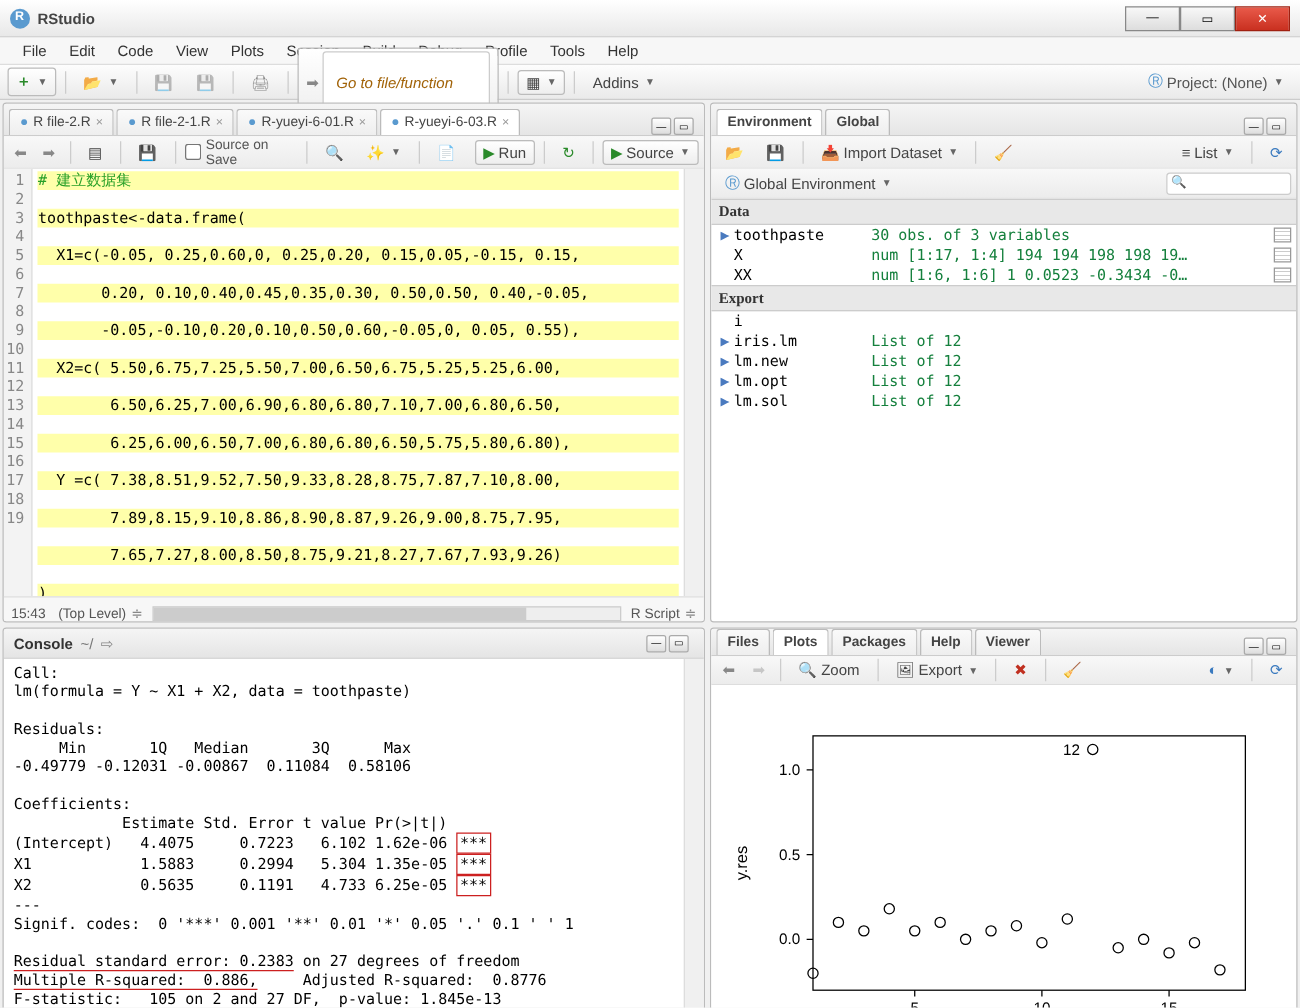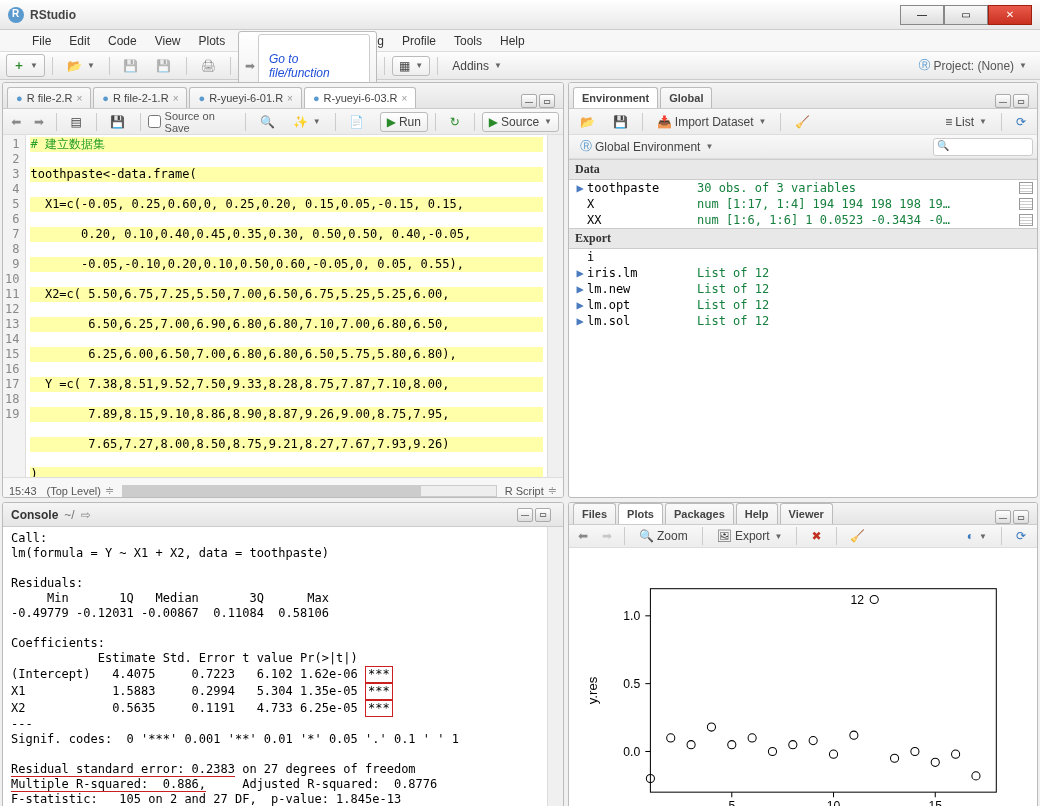--- a/index.html
+++ b/index.html
@@ -8,29 +8,29 @@
 
 .titlebar { height: 30px; background: linear-gradient(#fff, #e8e8e8); border-bottom: 1px solid #ccc; display: flex; align-items: center; padding: 0 8px; }
 .titlebar .appicon { width: 16px; height: 16px; background: #5a9acf; border-radius: 50%; margin-right: 6px; position: relative; }
 .titlebar .appicon::after { content: "R"; position: absolute; color: #fff; font-size: 10px; font-weight: bold; top: 1px; left: 4px; }
 .titlebar .title { flex: 1; color: #444; font-weight: bold; }
 .win-controls { display: flex; gap: 0; }
 .win-btn { width: 44px; height: 20px; border: 1px solid #888; background: linear-gradient(#f8f8f8,#ddd); display:flex; align-items:center; justify-content:center; font-size:10px; }
 .win-btn.close { background: linear-gradient(#e95a4a,#c93020); color:#fff; border-color:#a02010; }
 
 
-.menubar { height: 22px; background: #f7f7f7; border-bottom: 1px solid #ddd; display: flex; align-items: center; padding: 0 24px; gap: 2px; }
+.menubar { height: 22px; background: #f7f7f7; border-bottom: 1px solid #ddd; display: flex; align-items: center; padding: 0 10px; gap: 2px; }
 .menubar span { padding: 2px 8px; color: #333; cursor: default; }
 
 
 .maintoolbar { height: 28px; background: linear-gradient(#fdfdfd,#eaeaea); border-bottom: 1px solid #ccc; display: flex; align-items: center; padding: 0 6px; gap: 4px; }
 .tbtn { padding: 2px 6px; border: 1px solid transparent; border-radius: 3px; display: flex; align-items: center; gap: 3px; color: #444; cursor: default; }
 .tbtn.bordered { border-color: #bbb; background: linear-gradient(#fff,#eee); }
 .sep { width: 1px; height: 18px; background: #ccc; margin: 0 3px; }
-.gotofile { color: #1d4ed8; font-style: italic; border: 1px solid #ccc; background: #fff; padding: 17px 10px; border-radius: 3px; width: 112px; }
+.gotofile { color: #a16207; font-style: italic; border: 1px solid #ccc; background: #fff; padding: 17px 10px; border-radius: 3px; width: 134px; }
 .project-label { color: #555; }
 
 
 .quad { display: grid; grid-template-columns: 566px 474px; grid-template-rows: 420px 356px; height: 726px; }
 .pane { border: 1px solid #bbb; background: #fff; display: flex; flex-direction: column; overflow: hidden; margin: 2px; border-radius: 3px; }
 
 
 .tabstrip { height: 26px; background: linear-gradient(#f5f5f5,#e5e5e5); border-bottom: 1px solid #ccc; display: flex; align-items: flex-end; padding: 0 4px; gap: 0; }
 .tab { padding: 4px 8px; border: 1px solid #bbb; border-bottom: none; background: linear-gradient(#fafafa,#eee); border-radius: 3px 3px 0 0; margin-right: 2px; display:flex; align-items:center; gap:4px; font-size: 11px; color: #444; }
 .tab.active { background: #fff; }

